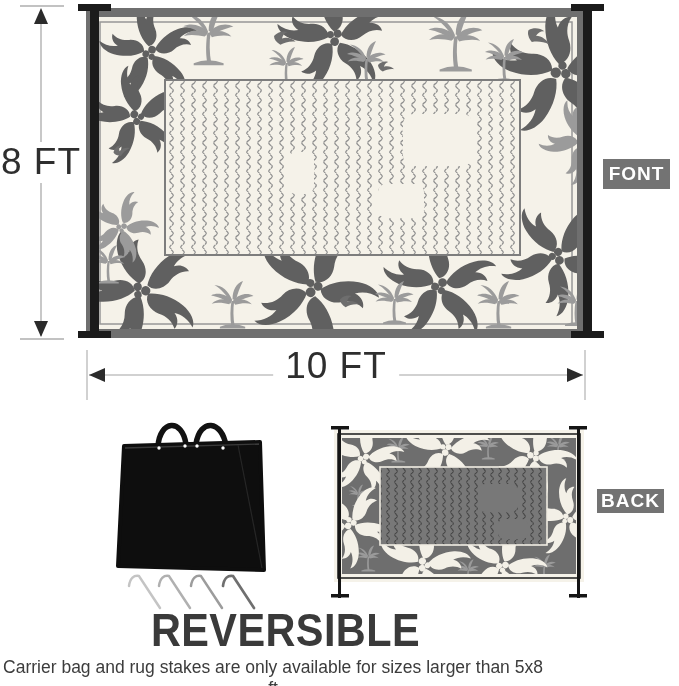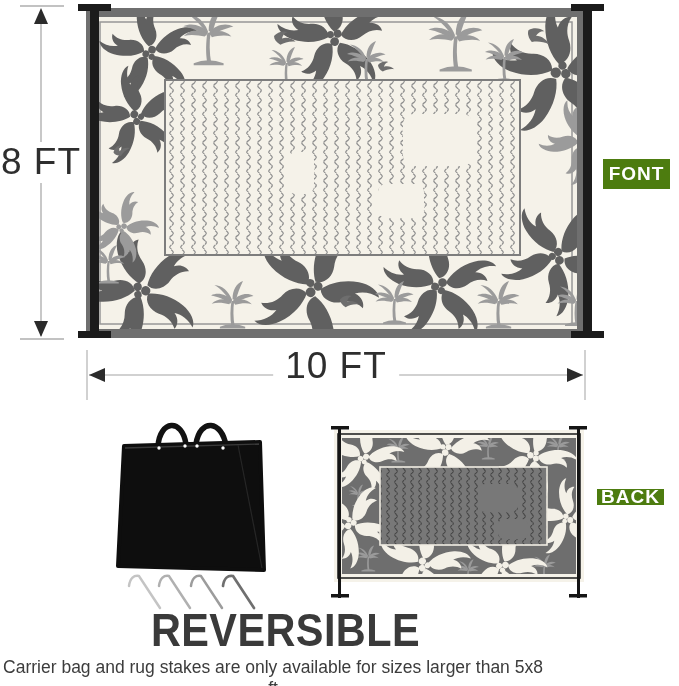--- a/index.html
+++ b/index.html
@@ -1,21 +1,21 @@
 <!DOCTYPE html>
 <html><head>
 <meta charset="utf-8">
 <style>
   html,body{margin:0;padding:0;background:#fff;}
   #scene{position:relative;width:679px;height:686px;background:#fff;overflow:hidden;
          font-family:"Liberation Sans",sans-serif;}
   .abs{position:absolute;}
   .dim-label{position:absolute;background:#fff;color:#2e2e2e;font-size:37px;
              letter-spacing:1px;white-space:nowrap;line-height:1.1;text-align:center;}
-  .badge{position:absolute;background:#4d7c0f;color:#ffffff;font-weight:bold;
+  .badge{position:absolute;background:#737373;color:#ffffff;font-weight:bold;
          font-size:19px;letter-spacing:1px;display:flex;align-items:center;
          justify-content:center;}
   #reversible-title{position:absolute;top:603px;left:0;width:570px;text-align:center;
          font-size:46px;font-weight:bold;color:#3a3a3a;}
   #reversible-title span{display:inline-block;transform:scaleX(0.9);letter-spacing:0.5px;}
   #caption{position:absolute;top:657px;left:0;width:546px;text-align:center;
          font-size:17.5px;color:#3c3c3c;}
 </style>
 </head>
 <body>
@@ -135,21 +135,21 @@
       <line x1="7" y1="4" x2="7" y2="54" stroke="#c2c2c2" stroke-width="1.5"></line>
       <line x1="505" y1="4" x2="505" y2="54" stroke="#c2c2c2" stroke-width="1.5"></line>
       <line x1="9" y1="29" x2="503" y2="29" stroke="#a3a3a3" stroke-width="1.2"></line>
       <polygon points="9,29 25,22 25,36" fill="#2b2b2b"></polygon>
       <polygon points="503,29 487,22 487,36" fill="#2b2b2b"></polygon>
     </svg>
     <div class="dim-label" style="left:50%;transform:translateX(-50%);top:0;padding:0 12px;">10 FT</div>
   </div>
 
   <div class="badge" style="left:603px;top:159px;width:67px;height:30px;">FONT</div>
-  <div class="badge" style="left:597px;top:489px;width:67px;height:16px;">BACK</div>
+  <div class="badge" style="left:597px;top:489px;width:67px;height:24px;">BACK</div>
 
   <svg class="abs" style="left:112px;top:408px;" width="160" height="170" viewBox="0 0 160 170">
     <path d="M46,38 C48,12 70,10 74,36" fill="none" stroke="#121212" stroke-width="5.5" stroke-linecap="round"></path>
     <path d="M84,36 C88,10 110,12 114,38" fill="none" stroke="#121212" stroke-width="5.5" stroke-linecap="round"></path>
     <path d="M12,38 L148,34 L152,162 L6,158 Z" fill="#0e0e0e" stroke="#0e0e0e" stroke-width="4" stroke-linejoin="round"></path>
     <path d="M13,40 L147,36" stroke="#3a3a3a" stroke-width="1.4" fill="none"></path>
     <path d="M126,37 L150,160" stroke="#262626" stroke-width="1.2" fill="none"></path>
     <circle cx="47" cy="40" r="1.7" fill="#ffffff"></circle>
     <circle cx="73" cy="38" r="1.7" fill="#ffffff"></circle>
     <circle cx="85" cy="38" r="1.7" fill="#ffffff"></circle>

